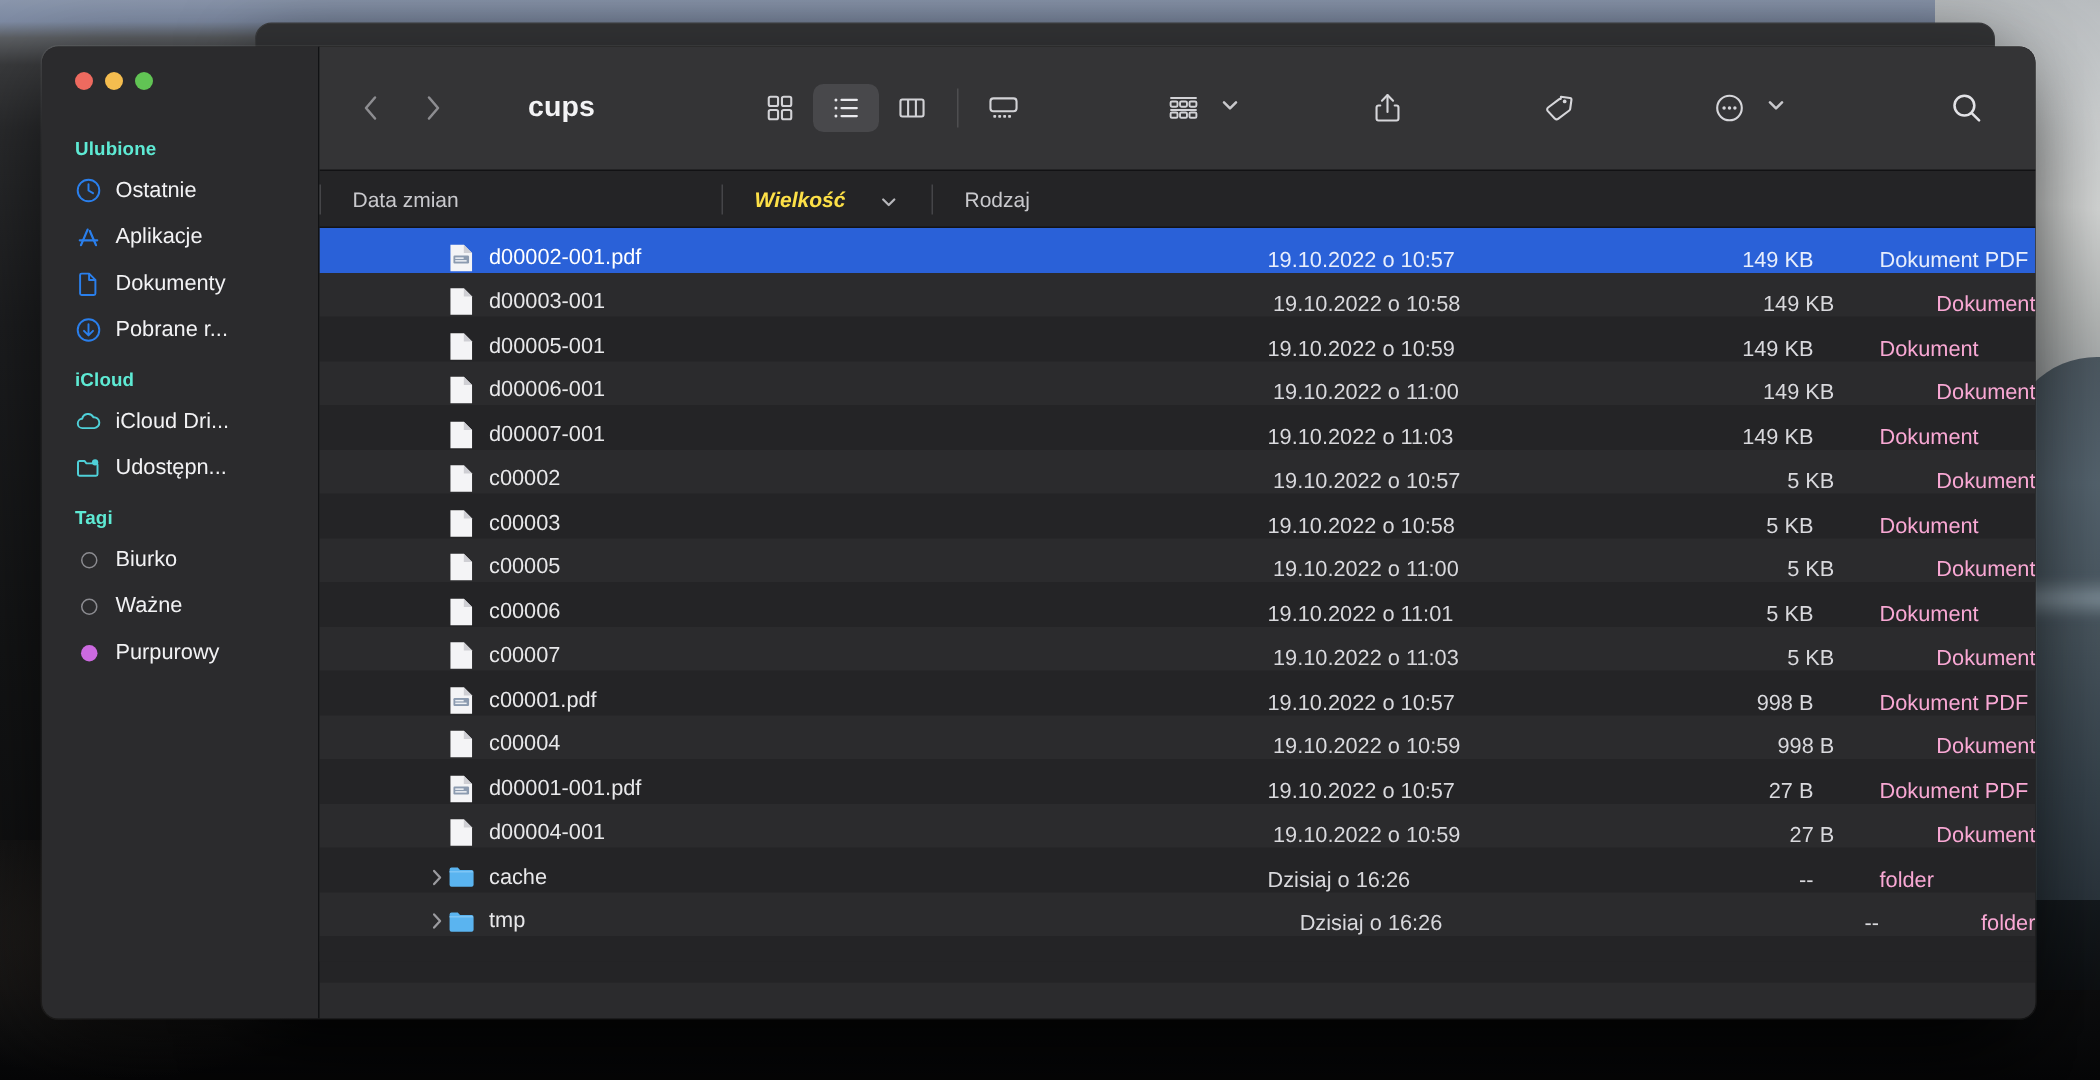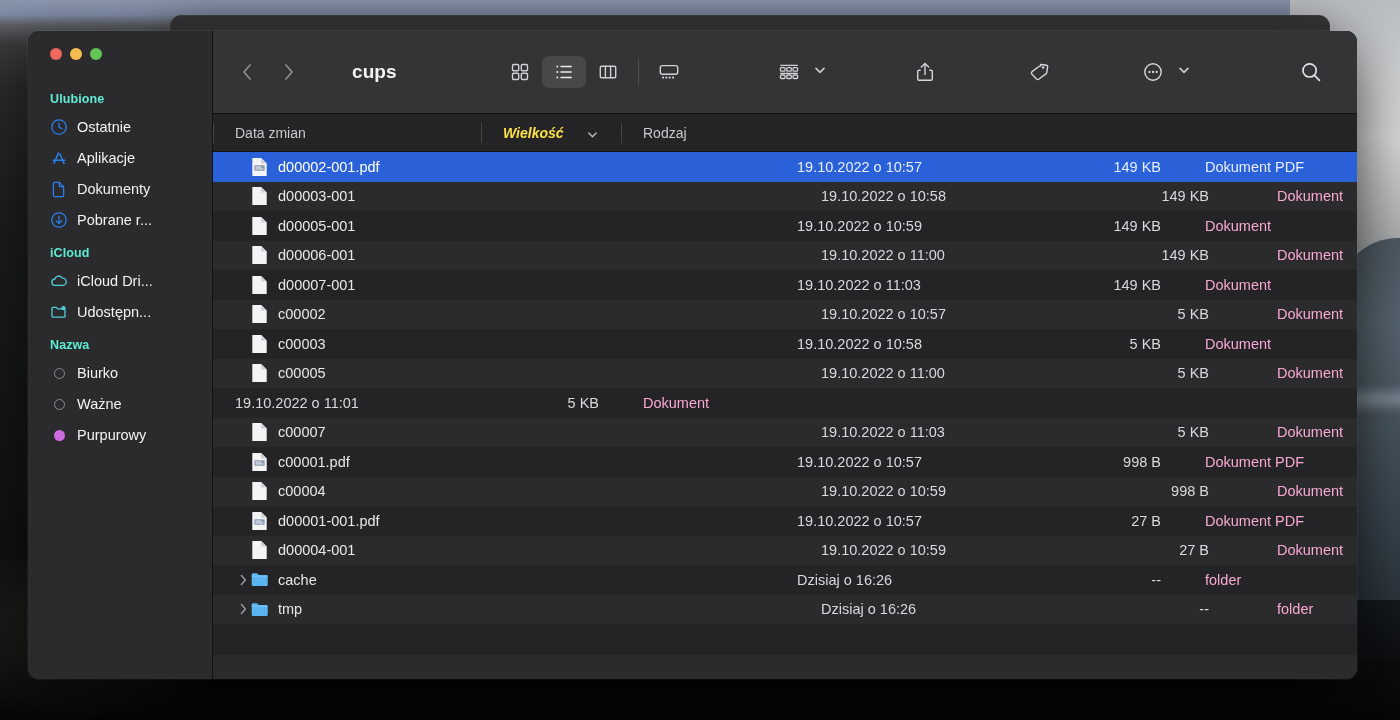--- a/index.html
+++ b/index.html
@@ -159,24 +159,25 @@
   .col-date  { width: 268px; padding-left: 22px; }
   .col-size  { width: 140px; padding-left: 22px; }
   .col-kind  { flex: 1;     padding-left: 22px; }
   .col-size .label { font-weight: 700; color: #fde047; font-style: italic; }
   .sort-chev { position: absolute; right: 22px; top: 14px; }
 
   
   #file-list { flex: 1; overflow: hidden; background: #242426; position: relative; }
   .row {
     height: 29.5px;
-    display: flex; align-items: center;
+    display: flex; align-items: flex-end;
     font-size: 14.5px;
     color: #e8e8ea;
     position: relative;
+    padding-left: 48px;
   }
   .row.alt { background: #2b2b2d; gap: 24px; }
   .row.selected { background: #2a61d8; color: #ffffff; }
   .row.selected .c-date, .row.selected .c-size, .row.selected .c-kind { color: #e8eefc; }
 
   .c-name { width: 562px; display: flex; align-items: center; padding-left: 22px; min-width: 0; }
   .disclosure { width: 16px; flex: 0 0 16px; display: flex; align-items: center; justify-content: center; }
   .f-icon { width: 17px; height: 20px; flex: 0 0 17px; margin-right: 10px; display: flex; align-items: center; }
   .f-icon svg { display: block; }
   .c-name .nm { white-space: nowrap; overflow: hidden; text-overflow: ellipsis; }
@@ -273,21 +274,21 @@
     <div class="sb-item">
       <span class="sb-icon">
         <svg width="18" height="18" viewBox="0 0 18 18" fill="none" stroke="#4fd0d8" stroke-width="1.3" stroke-linejoin="round">
           <path d="M2 5.3a1 1 0 0 1 1-1h3.3l1.3 1.6h6.4a1 1 0 0 1 1 1v6.3a1 1 0 0 1-1 1H3a1 1 0 0 1-1-1z"></path>
           <circle cx="13.4" cy="5.2" r="2.1" fill="#4fd0d8" stroke="none"></circle>
         </svg>
       </span>
       <span>Udostępn...</span>
     </div>
 
-    <div class="sb-section">Nazwa</div>
+    <div class="sb-section">Tagi</div>
 
     <div class="sb-item">
       <span class="sb-icon">
         <span class="tag-dot hollow"></span>
       </span>
       <span>Biurko</span>
     </div>
 
     <div class="sb-item">
       <span class="sb-icon">
@@ -569,20 +570,30 @@
                 <path d="M10.2 1.1l5.5 5.5h-5.5z" fill="#cfcfd4"></path>
               </svg>
             </span>
             <span class="nm">c00005</span>
           </div>
           <div class="c-date">19.10.2022 o 11:00</div>
           <div class="c-size">5 KB</div>
           <div class="c-kind">Dokument</div>
         </div>
         <div class="row">
+          <div class="c-name">
+            <span class="disclosure"></span>
+            <span class="f-icon">
+              <svg width="17" height="20" viewBox="0 0 17 20">
+                <path d="M1.3 1.1h8.9l5.5 5.5v12.3H1.3z" fill="#f4f4f6"></path>
+                <path d="M10.2 1.1l5.5 5.5h-5.5z" fill="#cfcfd4"></path>
+              </svg>
+            </span>
+            <span class="nm">c00006</span>
+          </div>
           <div class="c-date">19.10.2022 o 11:01</div>
           <div class="c-size">5 KB</div>
           <div class="c-kind">Dokument</div>
         </div>
         <div class="row alt">
           <div class="c-name">
             <span class="disclosure"></span>
             <span class="f-icon">
               <svg width="17" height="20" viewBox="0 0 17 20">
                 <path d="M1.3 1.1h8.9l5.5 5.5v12.3H1.3z" fill="#f4f4f6"></path>

